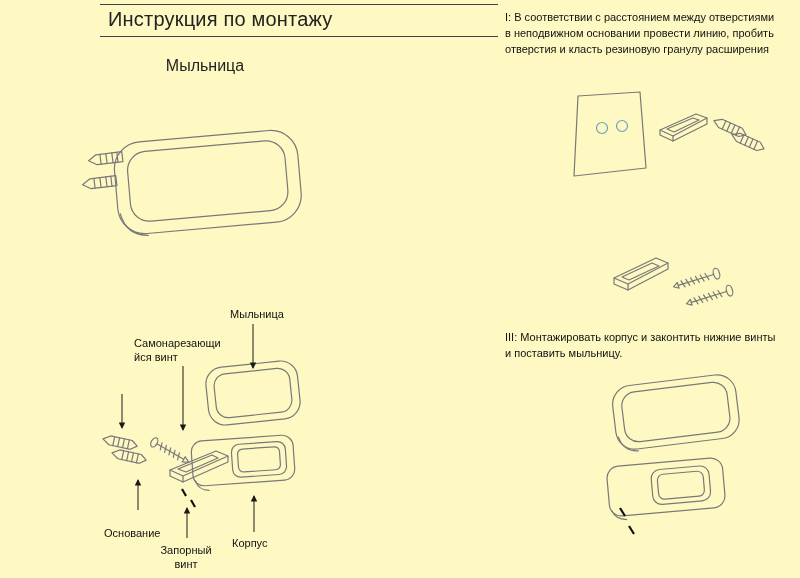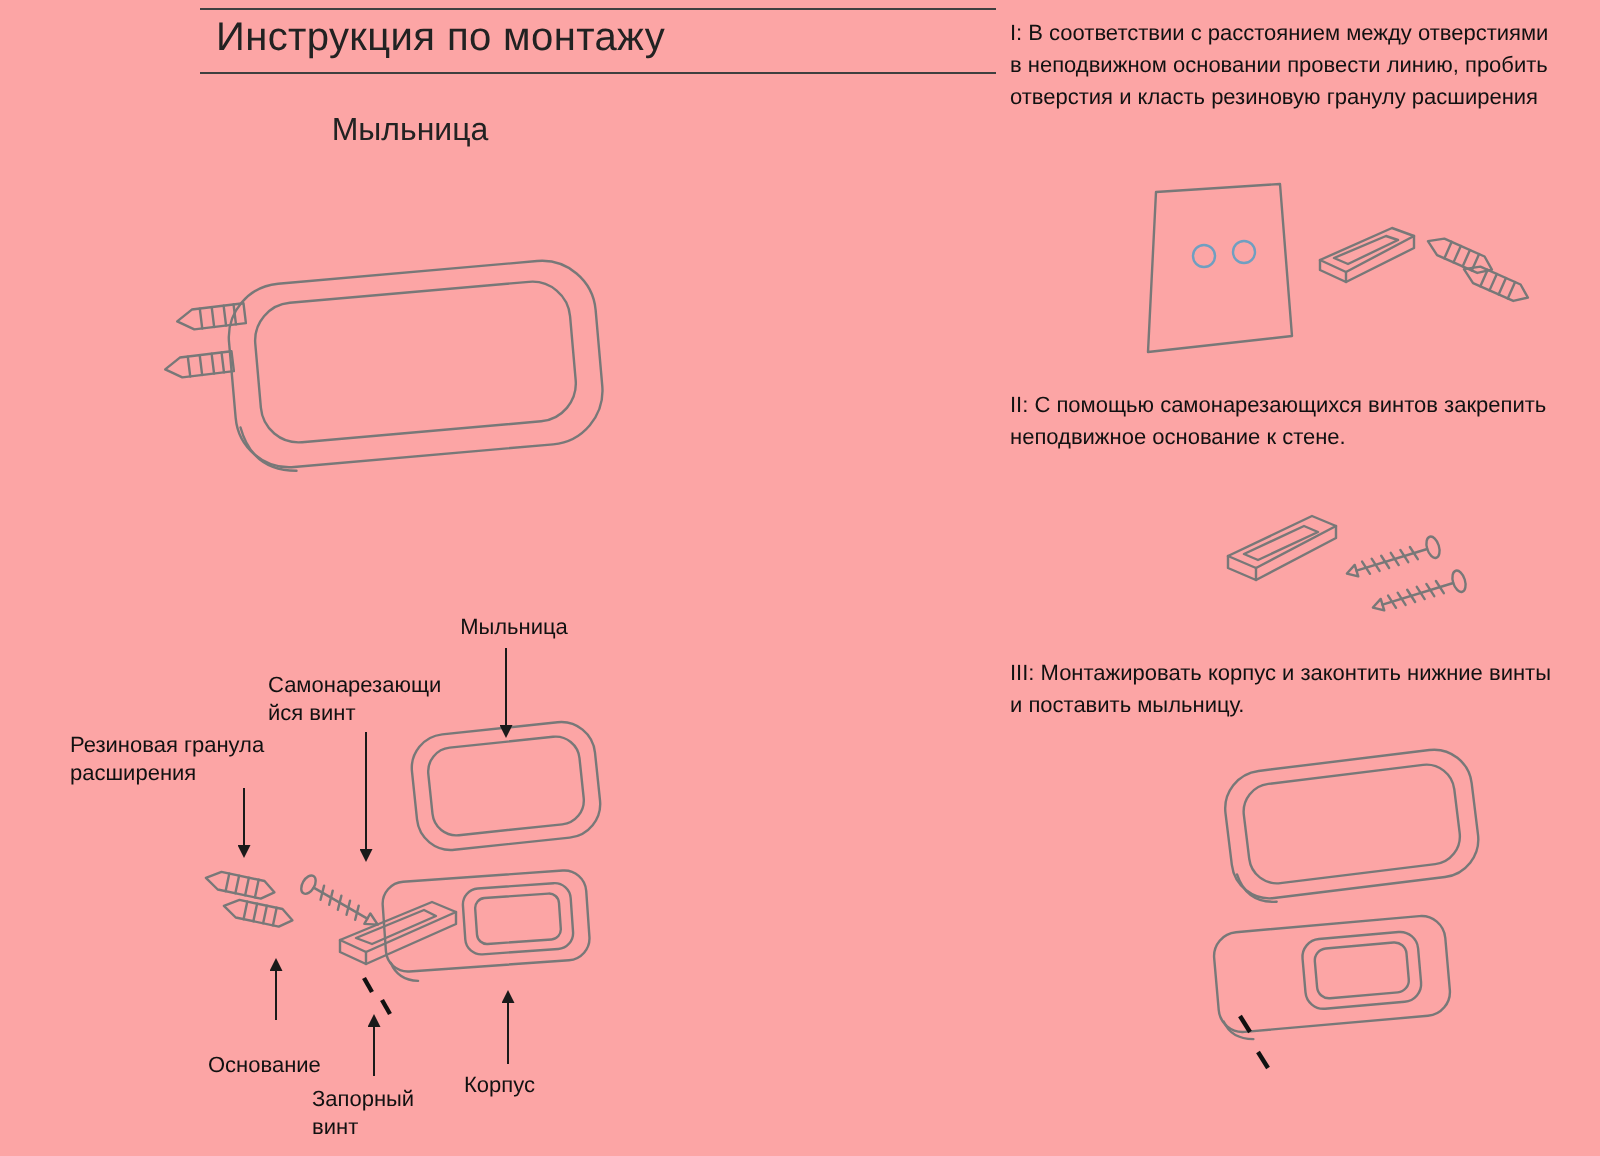--- a/index.html
+++ b/index.html
@@ -1,17 +1,17 @@
 <!DOCTYPE html>
 <html><head>
 <meta charset="utf-8">
 <style>
   html,body{margin:0;padding:0;background:#ffffff;}
   body{font-family:"Liberation Sans",sans-serif;color:#1a1a1a;}
-  #page{position:relative;width:800px;height:578px;background:#fca5a5;overflow:hidden;}
+  #page{position:relative;width:800px;height:578px;background:#fef9c3;overflow:hidden;}
   .rule{position:absolute;left:100px;width:398px;border-top:1.6px solid #3f3f3f;height:0;}
   #rule-top{top:4px;}
   #rule-bottom{top:36px;}
   #title{position:absolute;left:108px;top:8px;width:390px;font-size:20px;font-weight:400;letter-spacing:.2px;color:#222;}
   #subtitle{position:absolute;left:150px;top:57px;width:110px;text-align:center;font-size:16px;color:#222;}
   .dlabel{position:absolute;font-size:11px;line-height:1.3;color:#111;}
   .step-text{position:absolute;left:505px;width:278px;font-size:11px;line-height:1.45;color:#111;}
   #step1-text{top:10px;}
   #step2-text{top:196px;}
   #step3-text{top:330px;}
@@ -46,23 +46,22 @@
       <g transform="translate(44,4) rotate(-5 92 48)">
         <rect x="0" y="0" width="184" height="92" rx="27"></rect>
         <rect x="13" y="10" width="158" height="70" rx="19"></rect>
         <path d="M2,70 Q6,92 28,94"></path>
       </g>
     </g>
   </svg>
 
   <div class="dlabel" style="left:227px;top:307px;width:60px;text-align:center">Мыльница</div>
   <div class="dlabel" style="left:134px;top:336px;width:82px">Самонарезающи йся винт</div>
-  <div class="dlabel" style="left:35px;top:366px;width:104px">Резиновая гранула расширения</div>
   <div class="dlabel" style="left:104px;top:526px;width:70px">Основание</div>
-  <div class="dlabel" style="left:156px;top:543px;width:60px;">Запорный винт</div>
+  <div class="dlabel" style="left:156px;top:543px;width:60px;text-align:center">Запорный винт</div>
   <div class="dlabel" style="left:232px;top:536px;width:54px">Корпус</div>
 
   <svg id="exploded-drawing" style="left:20px;top:298px" width="310" height="280" viewBox="0 0 310 280">
     <defs>
       <marker id="arr" viewBox="0 0 10 10" refX="8.5" refY="5" markerWidth="6.5" markerHeight="6.5" orient="auto">
         <path d="M0,0 L10,5 L0,10 Z" fill="#1a1a1a"></path>
       </marker>
       <g id="dowel-e">
         <path d="M0,5 L7,0.5 H29 L35,5 L29,9.5 H7 Z"></path>
         <line x1="11" y1="0.5" x2="11" y2="9.5"></line>
@@ -134,21 +133,20 @@
         <path d="M0,22 L36,6 L47,10 L13,28 Z"></path>
         <path d="M7,21 L33,10 L39,12 L14,24 Z"></path>
         <path d="M0,22 L0,27 L13,33 L13,28"></path>
         <path d="M13,33 L47,16 L47,10"></path>
       </g>
       <use href="#dowel-s" transform="translate(158,30) rotate(24)"></use>
       <use href="#dowel-s" transform="translate(176,44) rotate(24)"></use>
     </g>
   </svg>
 
-  <div class="step-text" id="step2-text">II: С помощью самонарезающихся винтов закрепить неподвижное основание к стене.</div>
   <svg id="step2-drawing" style="left:602px;top:236px" width="180" height="80" viewBox="0 0 180 80">
     <defs>
       <g id="screw2">
         <path d="M5,2 L0,5 L5,8 Z"></path>
         <line x1="5" y1="5" x2="42" y2="5"></line>
         <line x1="9" y1="1.5" x2="11" y2="8.5"></line>
         <line x1="14" y1="1.5" x2="16" y2="8.5"></line>
         <line x1="19" y1="1.5" x2="21" y2="8.5"></line>
         <line x1="24" y1="1.5" x2="26" y2="8.5"></line>
         <line x1="29" y1="1.5" x2="31" y2="8.5"></line>

